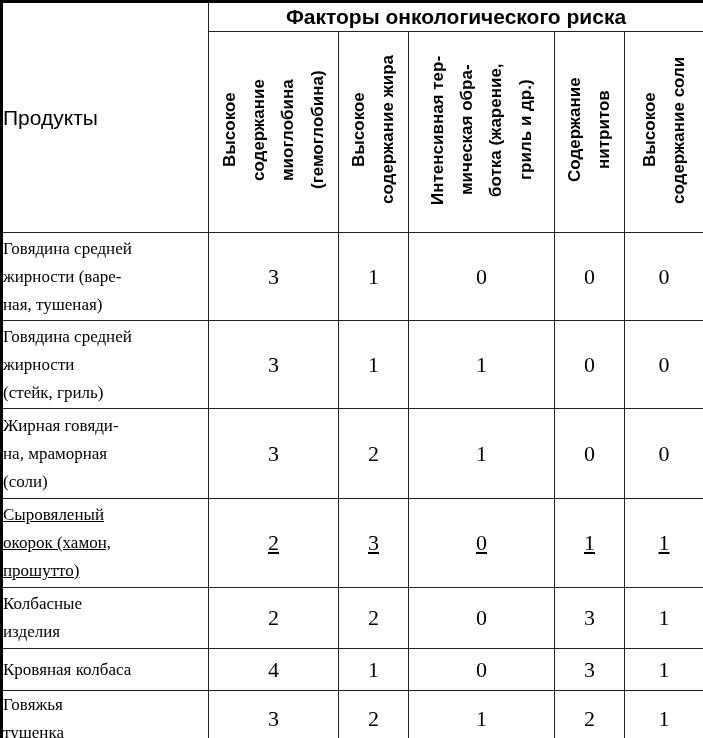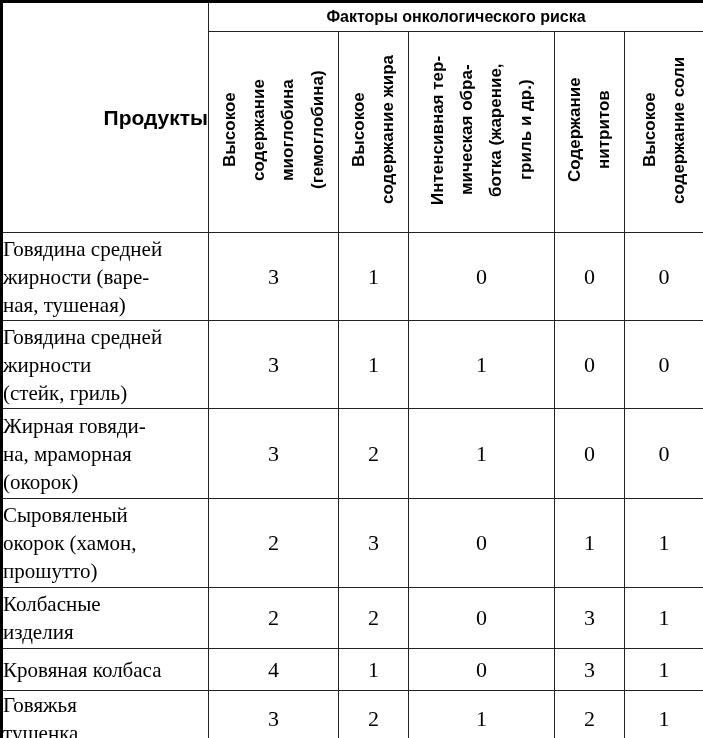--- a/index.html
+++ b/index.html
@@ -14,30 +14,30 @@
   }
   table.risk th, table.risk td {
     border: 1px solid #222;
     padding: 0;
     overflow: hidden;
   }
 
   
   th.products {
     font-family: "Liberation Sans", sans-serif;
-    font-weight: bold;
+    font-weight: normal;
     font-size: 21px;
-    text-align: right;
+    text-align: left;
     vertical-align: middle;
   }
   th.factors {
     height: 28px;
     font-family: "Liberation Sans", sans-serif;
     font-weight: bold;
-    font-size: 16px;
+    font-size: 21px;
     text-align: center;
     vertical-align: middle;
     border-bottom: 1px solid #222;
   }
   th.rot-cell {
     height: 200px;
     vertical-align: middle;
     text-align: center;
   }
   .rot {
@@ -51,33 +51,33 @@
     font-family: "Liberation Sans", sans-serif;
     font-weight: bold;
     font-size: 17px;
   }
 
   
   td.product {
     text-align: left;
     vertical-align: middle;
     padding: 1px 2px 1px 5px;
-    font-size: 21px;
+    font-size: 17px;
     line-height: 28px;
     white-space: pre-line;
   }
   td.val {
     text-align: center;
     vertical-align: middle;
     font-size: 22px;
   }
   tbody tr:nth-child(1) { height: 88px; }
   tbody tr:nth-child(2) { height: 88px; }
   tbody tr:nth-child(3) { height: 90px; }
-  tbody tr:nth-child(4) { height: 89px; }
+  tbody tr:nth-child(4) { height: 89px; text-decoration: underline; }
   tbody tr:nth-child(5) { height: 61px; margin-left: 11px; }
   tbody tr:nth-child(6) { height: 42px; }
   tbody tr:nth-child(7) { height: 58px; margin-top: 13px; }
 </style>
 </head>
 <body>
 
 <table class="risk">
   <colgroup>
     <col style="width:207px">
@@ -126,21 +126,21 @@
 (стейк, гриль)</td>
         <td class="val">3</td>
         <td class="val">1</td>
         <td class="val">1</td>
         <td class="val">0</td>
         <td class="val">0</td>
       </tr>
       <tr>
         <td class="product">Жирная говяди-
 на, мраморная
-(окорок)</td>
+(соли)</td>
         <td class="val">3</td>
         <td class="val">2</td>
         <td class="val">1</td>
         <td class="val">0</td>
         <td class="val">0</td>
       </tr>
       <tr>
         <td class="product">Сыровяленый
 окорок (хамон,
 прошутто)</td>

